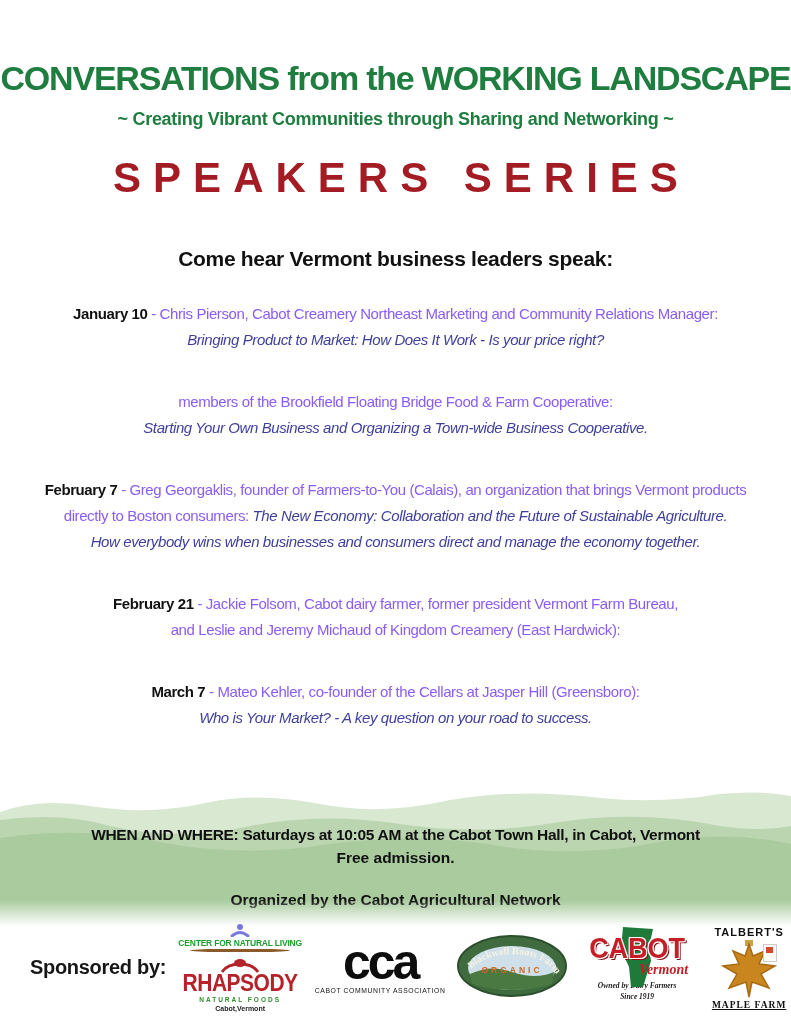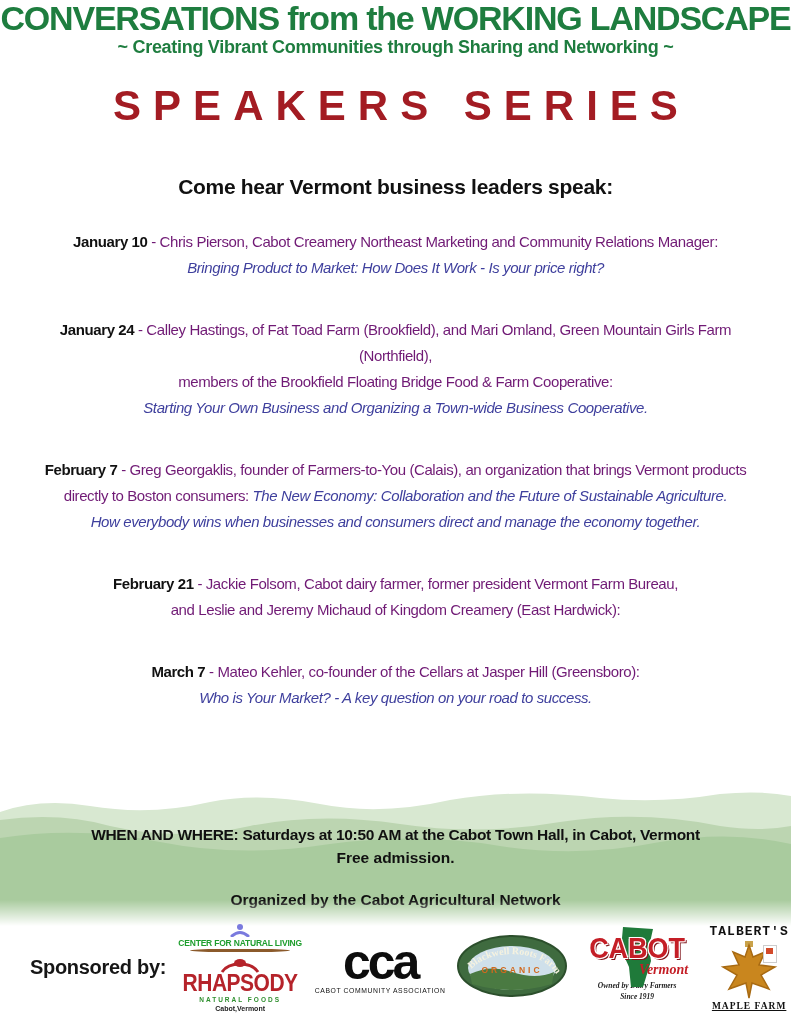--- a/index.html
+++ b/index.html
@@ -2,45 +2,45 @@
 <html style="--title_green: #1e7d3f; --series_red: #a31c23; --topic_blue: #3e3f9d; --hill_light: #d8e8d1; --hill_mid: #bcd5b1; --hill_main: #a9cb9e;"><head>
 <meta charset="utf-8">
 <style>
   html,body { margin:0; padding:0; background:#ffffff; }
   .page {
     position:relative; width:791px; height:1024px; margin:0 auto;
     background:#fff; overflow:hidden;
     font-family:"Liberation Sans", sans-serif; color:#161616;
   }
   
-  .header { text-align:center; }
+  .header { padding-top:60px; text-align:center; }
   .main-title {
     font-size:34px; font-weight:bold; letter-spacing:-1.2px;
     color:var(--title_green); line-height:1.1;
   }
   .subtitle {
-    margin-top:0; font-size:18px; font-weight:bold; letter-spacing:-0.3px;
+    margin-top:12px; font-size:18px; font-weight:bold; letter-spacing:-0.3px;
     color:var(--title_green);
   }
   .series-title {
     margin-top:24px; font-size:42px; font-weight:bold;
     letter-spacing:12px; text-indent:12px;
     color:var(--series_red); line-height:1.15;
   }
   
   .intro {
     margin-top:44px; text-align:center;
     font-size:21px; font-weight:bold; letter-spacing:-0.3px; color:#111;
   }
   
   .events { margin:30px 30px 0 30px; }
   .event { margin-bottom:36px; text-align:center; line-height:26px; font-size:15px; letter-spacing:-0.4px; }
   .event:last-child { margin-bottom:0; }
   .seg-date { font-weight:bold; color:#111; }
-  .seg-plain { color:#701a75;margin-top:7px; }
+  .seg-plain { color:#8b5cf6;margin-top:7px; }
   .seg-topic { color:var(--topic_blue); font-style:italic; }
   
   .landscape { position:absolute; left:0; top:786px; width:791px; height:140px; }
   .hills-svg { position:absolute; left:0; top:0; width:100%; height:100%; }
   .hill-light { fill:var(--hill_light); }
   .hill-mid   { fill:var(--hill_mid); }
   .hill-main  { fill:var(--hill_main); }
   .hills-fade {
     position:absolute; left:0; bottom:0; width:100%; height:26px;
     background:linear-gradient(to bottom, rgba(255,255,255,0), #ffffff);
@@ -80,21 +80,21 @@
     text-shadow:-1px -1px 0 #fff,1px -1px 0 #fff,-1px 1px 0 #fff,1px 1px 0 #fff, 2px 2px 0 #7e1318;
     transform:scaleY(1.1);
   }
   .cabot-region {
     position:relative; font-family:"Liberation Serif", serif; font-style:italic; font-weight:bold;
     font-size:14px; color:#c41e26; text-align:right; padding-right:8px; margin-top:-2px;
   }
   .cabot-tag { font-family:"Liberation Serif", serif; font-style:italic; font-weight:bold; font-size:7.5px; color:#222; margin-top:3px; line-height:1.4; }
   
   .logo-talberts { width:86px; }
-  .talberts-name { font-family:Liberation Mono, monospace; font-size:13px; font-weight:bold; letter-spacing:1px; color:#111; }
+  .talberts-name { font-family:Liberation Sans, sans-serif; font-size:11px; font-weight:bold; letter-spacing:1px; color:#111; }
   .talberts-sub  { font-family:"Liberation Serif", serif; font-size:9.5px; font-weight:bold; letter-spacing:1px; color:#111; margin-top:1px;text-decoration:underline; }
   .maple-wrap { position:relative; width:60px; height:58px; margin:2px auto; }
   .maple-label { position:absolute; right:2px; top:4px; width:12px; height:16px; background:#fff; border:0.5px solid #ccc; }
   .maple-label::after { content:""; position:absolute; left:2px; top:2px; width:7px; height:6px; background:#d34a2a; }
   
   .logo-switchel { width:120px; position:relative; height:86px; overflow:hidden; }
   .switchel-rays {
     position:absolute; left:50%; top:50%; width:118px; height:118px; transform:translate(-50%,-50%);
     border-radius:50%;
     background:repeating-conic-gradient(#eadbbf 0deg 4deg, #ffffff 4deg 11deg);
@@ -120,21 +120,20 @@
   </div>
 
   <div class="intro">Come hear Vermont business leaders speak:</div>
 
   <div class="events">
       <div class="event">
         <div class="event-line"><span class="seg-date">January 10</span><span class="seg-plain"> - Chris Pierson, Cabot Creamery Northeast Marketing and Community Relations Manager:</span></div>
         <div class="event-line"><span class="seg-topic">Bringing Product to Market: How Does It Work - Is your price right?</span></div>
       </div>
       <div class="event">
-        <div class="event-line"><span class="seg-date">January 24</span><span class="seg-plain"> - Calley Hastings, of Fat Toad Farm (Brookfield), and Mari Omland, Green Mountain Girls Farm (Northfield),</span></div>
         <div class="event-line"><span class="seg-plain">members of the Brookfield Floating Bridge Food &amp; Farm Cooperative:</span></div>
         <div class="event-line"><span class="seg-topic">Starting Your Own Business and Organizing a Town-wide Business Cooperative.</span></div>
       </div>
       <div class="event">
         <div class="event-line"><span class="seg-date">February 7</span><span class="seg-plain"> - Greg Georgaklis, founder of Farmers-to-You (Calais), an organization that brings Vermont products</span></div>
         <div class="event-line"><span class="seg-plain">directly to Boston consumers: </span><span class="seg-topic">The New Economy: Collaboration and the Future of Sustainable Agriculture.</span></div>
         <div class="event-line"><span class="seg-topic">How everybody wins when businesses and consumers direct and manage the economy together.</span></div>
       </div>
       <div class="event">
         <div class="event-line"><span class="seg-date">February 21</span><span class="seg-plain"> - Jackie Folsom,  Cabot dairy farmer, former president Vermont Farm  Bureau,</span></div>
@@ -146,21 +145,21 @@
       </div>
     </div>
 
   <div class="landscape">
     <svg class="hills-svg" viewBox="0 0 791 140" preserveAspectRatio="none" aria-hidden="true">
       <path class="hill-light" d="M0,26 Q40,12 90,20 Q150,30 210,16 Q260,6 320,18 Q380,30 450,14 Q520,2 600,12 Q660,18 720,8 Q760,4 791,10 L791,140 L0,140 Z"></path>
       <path class="hill-mid" d="M0,34 Q60,26 110,40 Q180,56 250,40 Q320,26 400,38 Q480,50 560,36 Q640,24 720,40 Q760,46 791,40 L791,140 L0,140 Z"></path>
       <path class="hill-main" d="M0,52 Q80,40 160,56 Q240,72 330,58 Q420,46 500,60 Q580,72 660,56 Q730,44 791,58 L791,140 L0,140 Z"></path>
     </svg>
     <div class="landscape-text">
-      <div class="when-where">WHEN AND WHERE: Saturdays at 10:50 AM at the Cabot Town Hall, in Cabot, Vermont</div>
+      <div class="when-where">WHEN AND WHERE: Saturdays at 10:05 AM at the Cabot Town Hall, in Cabot, Vermont</div>
       <div class="admission">Free admission.</div>
       <div class="organized">Organized by the Cabot Agricultural Network</div>
     </div>
     <div class="hills-fade"></div>
   </div>
 
   <div class="sponsors">
     <div class="sponsored-label">Sponsored by:</div>
 
     <div class="logo logo-rhapsody">

